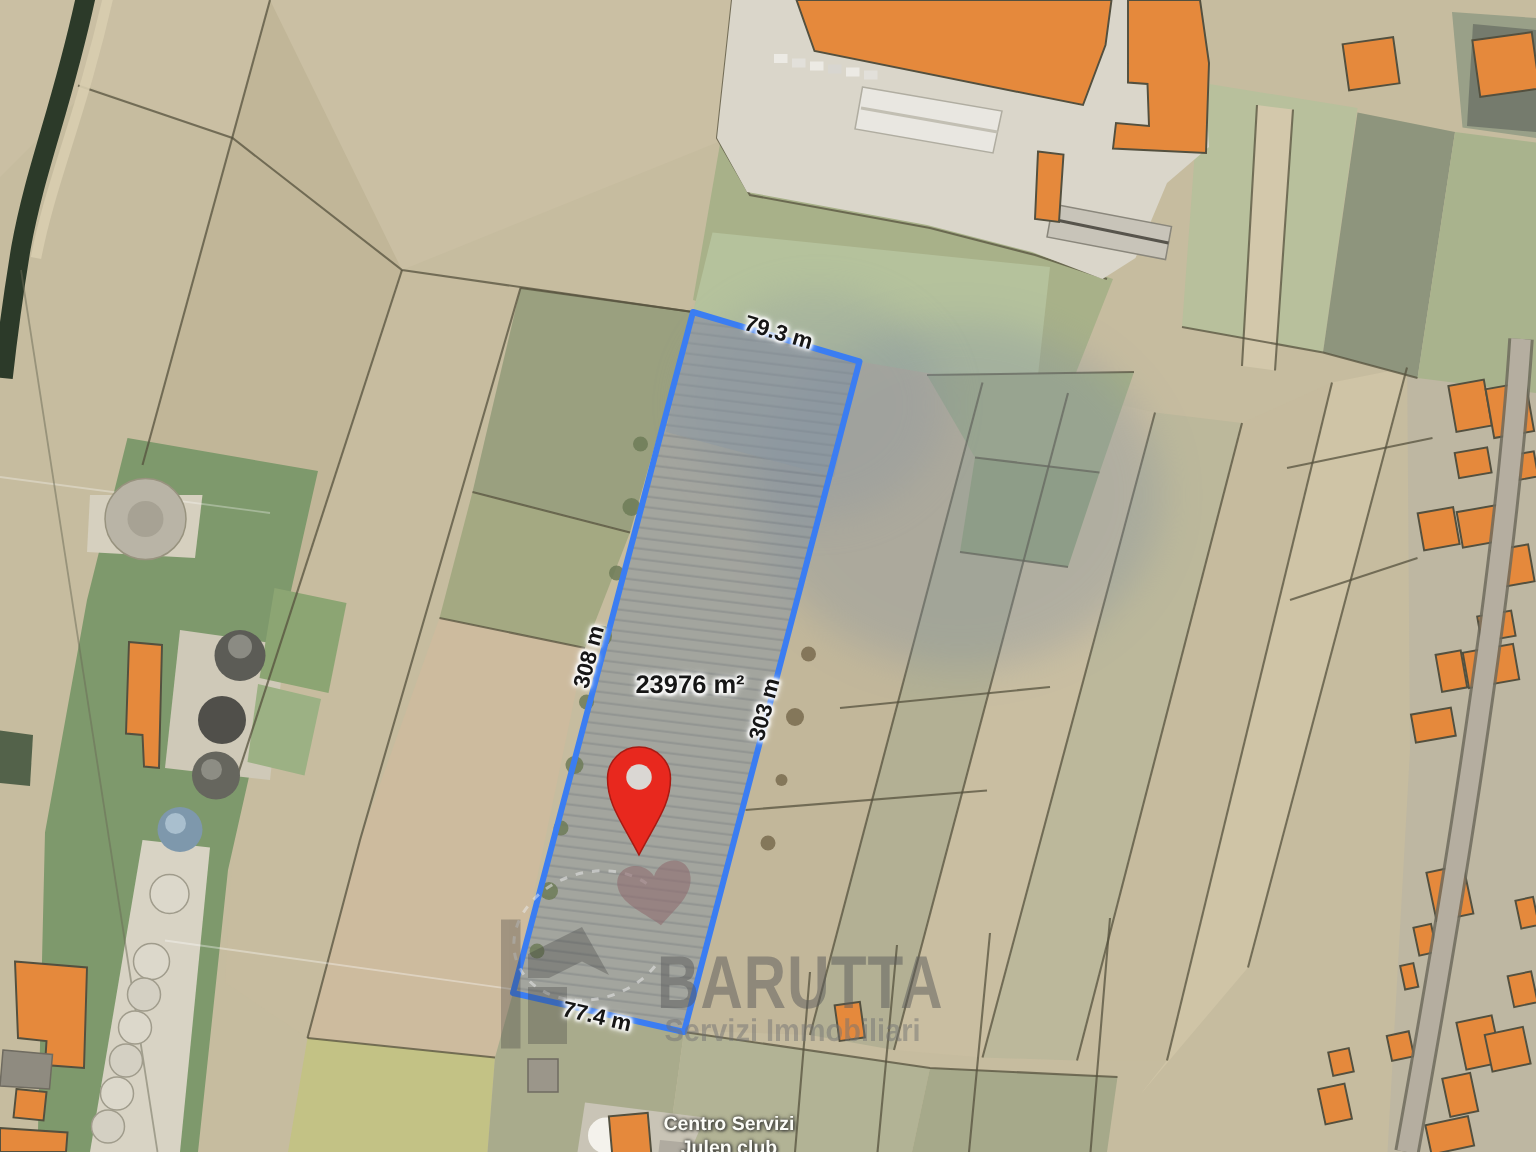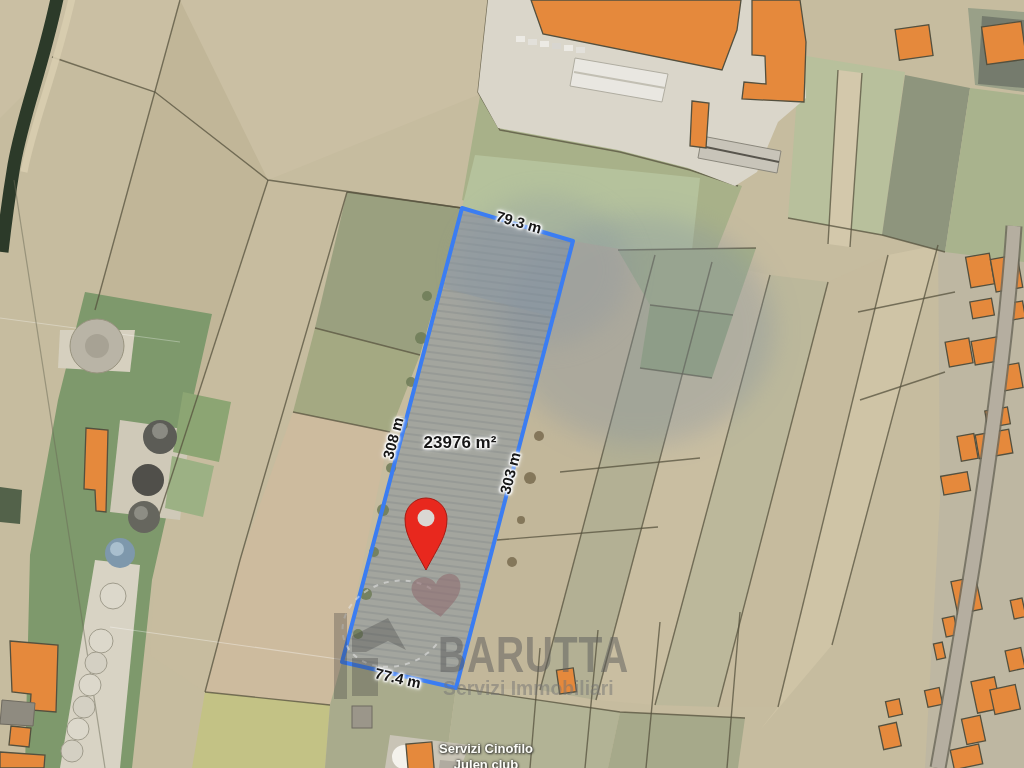--- a/index.html
+++ b/index.html
@@ -3,21 +3,21 @@
 <meta charset="utf-8">
 <style>
   html,body{margin:0;padding:0;background:#222;}
   .stage{position:relative;width:1024px;height:768px;overflow:hidden;
          font-family:"Liberation Sans",sans-serif;background:#c6bc9f;}
   .stage svg{position:absolute;left:0;top:0;}
   .mlabel{position:absolute;font-weight:bold;font-size:15px;color:#161616;
           white-space:nowrap;transform:translate(-50%,-50%);
           text-shadow:-1px -1px 2px #fff,1px -1px 2px #fff,-1px 1px 2px #fff,
                       1px 1px 2px #fff,0 0 4px #fff,0 0 6px #fff;}
-  .area{font-size:17px;}
+  .area{font-size:17px;margin-top:14px;}
   .wm-brand{position:absolute;left:438px;top:630px;font-size:50px;line-height:1;
             font-weight:800;letter-spacing:1px;color:rgba(90,90,90,.5);
             transform:scaleX(.78);transform-origin:0 0;white-space:nowrap;}
   .wm-tag{position:absolute;left:443px;top:677px;font-size:21px;line-height:1;
           font-weight:bold;color:rgba(115,115,115,.5);
           transform:scaleX(.92);transform-origin:0 0;white-space:nowrap;}
   .poi{position:absolute;left:425px;top:741px;width:122px;text-align:center;
        font-size:13px;line-height:16px;color:#fdfdf8;font-weight:bold;
        text-shadow:0 0 2px #4a4a44,0 0 3px #4a4a44,1px 1px 2px #4a4a44;}
   .ln{stroke:#55513e;stroke-width:1.4;fill:none;opacity:.75;}
@@ -240,16 +240,16 @@
 <div class="mlabel" style="left:519px;top:222px;transform:translate(-50%,-50%) rotate(16.5deg);">79.3 m</div>
 <div class="mlabel" style="left:393px;top:438px;transform:translate(-50%,-50%) rotate(-75deg);">308 m</div>
 <div class="mlabel" style="left:510px;top:473px;transform:translate(-50%,-50%) rotate(-75deg);">303 m</div>
 <div class="mlabel" style="left:398px;top:678px;transform:translate(-50%,-50%) rotate(13deg);">77.4 m</div>
 <div class="mlabel area" style="left:460px;top:443px;">23976 m²</div>
 
 <div class="wm-brand">BARUTTA</div>
 <div class="wm-tag">Servizi Immobiliari</div>
 
 <div class="poi">
-  <div>Servizi Cinofilo</div>
+  <div>Centro Servizi</div>
   <div>Julen club</div>
 </div>
 </div>
 
 </body></html>

